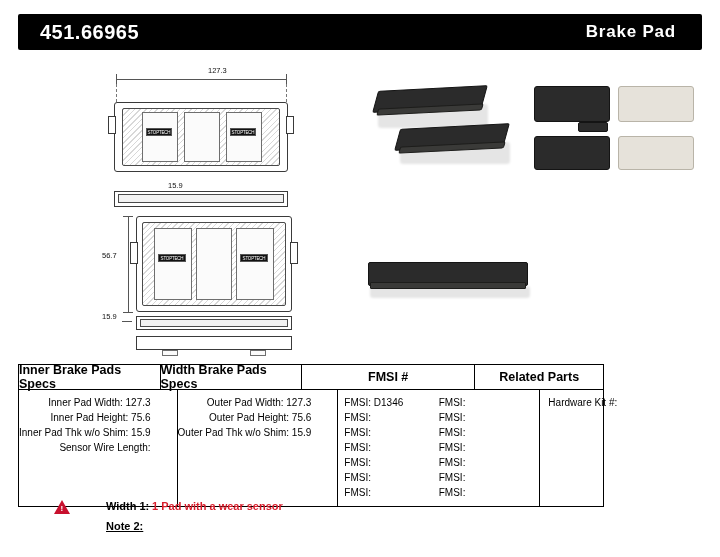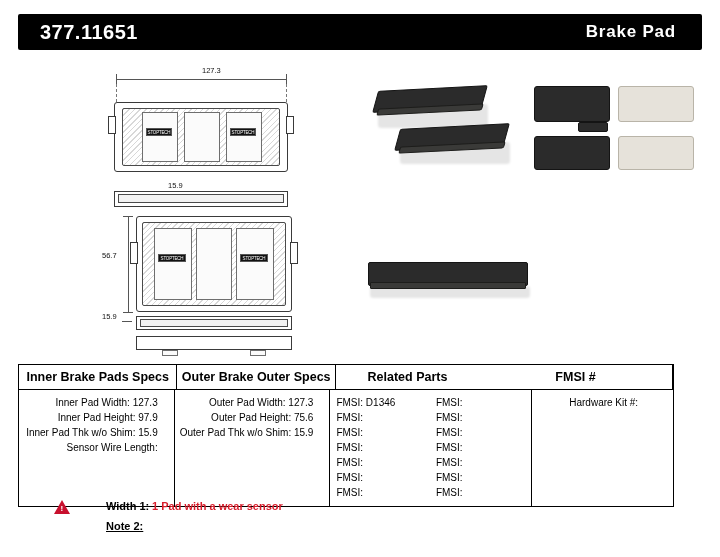--- a/index.html
+++ b/index.html
@@ -144,21 +144,21 @@
     background: rgba(0,0,0,0.10);
     filter: blur(1px);
     border-radius: 3px;
   }
 
   
   .table {
     position: absolute;
     left: 18px;
     top: 364px;
-    width: 656px;
+    width: 586px;
     border: 1.5px solid #000;
     box-sizing: border-box;
   }
   .thead {
     display: flex;
     border-bottom: 1.5px solid #000;
     height: 24px;
   }
   .thead .cell {
     font-size: 12.5px;
@@ -167,21 +167,21 @@
     align-items: center;
     justify-content: center;
     box-sizing: border-box;
   }
   .tbody {
     display: flex;
     min-height: 116px;
   }
   .col {
     box-sizing: border-box;
-    padding: 5px 6px 0 0;
+    padding: 5px 16px 0 0;
   }
   .c1 { width: 165px; border-right: 1.5px solid #000; }
   .c2 { width: 165px; border-right: 1.5px solid #000; }
   .c3 { width: 202px; border-right: 1.5px solid #000; }
   .c4 { width: 149px; }
 
   .spec-row {
     font-size: 10px;
     text-align: right;
     padding-right: 10px;
@@ -265,27 +265,27 @@
     font-weight: bold;
     text-decoration: underline;
   }
 </style>
 </head>
 <body>
 
 <div class="page">
 
   <div class="header">
-    <div class="header-part">377.11651</div>
+    <div class="header-part">451.66965</div>
     <div class="header-title">Brake Pad</div>
   </div>
 
   <div class="drawing">
 
-    <div class="dim-text" style="left:184px; top:12px;">127.3</div>
+    <div class="dim-text" style="left:190px; top:12px;">127.3</div>
     <div class="line-h" style="left:98px; top:25px; width:170px;"></div>
     <div class="line-v" style="left:98px; top:20px; height:10px;"></div>
     <div class="line-v" style="left:268px; top:20px; height:10px;"></div>
     <div class="line-dash-v" style="left:98px; top:30px; height:18px;"></div>
     <div class="line-dash-v" style="left:268px; top:30px; height:18px;"></div>
 
     <div class="pad-line" style="left:96px; top:48px; width:174px; height:70px; border-radius:3px;"></div>
     <div class="hatch" style="left:104px; top:54px; width:158px; height:58px; border-radius:2px;"></div>
     <div class="pad-inner-line" style="left:124px; top:58px; width:36px; height:50px;"></div>
     <div class="pad-inner-line" style="left:166px; top:58px; width:36px; height:50px;"></div>
@@ -340,30 +340,30 @@
 
     <div class="photo-shadow" style="left:352px; top:232px; width:160px; height:12px;"></div>
     <div class="photo-pad" style="left:350px; top:208px; width:160px; height:24px; border-radius:2px;"></div>
     <div class="photo-pad mid" style="left:352px; top:228px; width:156px; height:7px; border-radius:1px;"></div>
   </div>
 
   <div class="table">
 
     <div class="thead">
       <div class="cell c1">Inner Brake Pads Specs</div>
-      <div class="cell c2">Outer Brake Outer Specs</div>
+      <div class="cell c2">Width Brake Pads Specs</div>
+      <div class="cell c3">FMSI #</div>
       <div class="cell c4">Related Parts</div>
-      <div class="cell c3">FMSI #</div>
     </div>
 
     <div class="tbody">
 
       <div class="col c1">
         <div class="spec-row">Inner Pad Width: 127.3</div>
-        <div class="spec-row">Inner Pad Height: 97.9</div>
+        <div class="spec-row">Inner Pad Height: 75.6</div>
         <div class="spec-row">Inner Pad Thk w/o Shim: 15.9</div>
         <div class="spec-row">Sensor Wire Length:</div>
       </div>
 
       <div class="col c2">
         <div class="spec-row">Outer Pad Width: 127.3</div>
         <div class="spec-row">Outer Pad Height: 75.6</div>
         <div class="spec-row">Outer Pad Thk w/o Shim: 15.9</div>
       </div>
 

